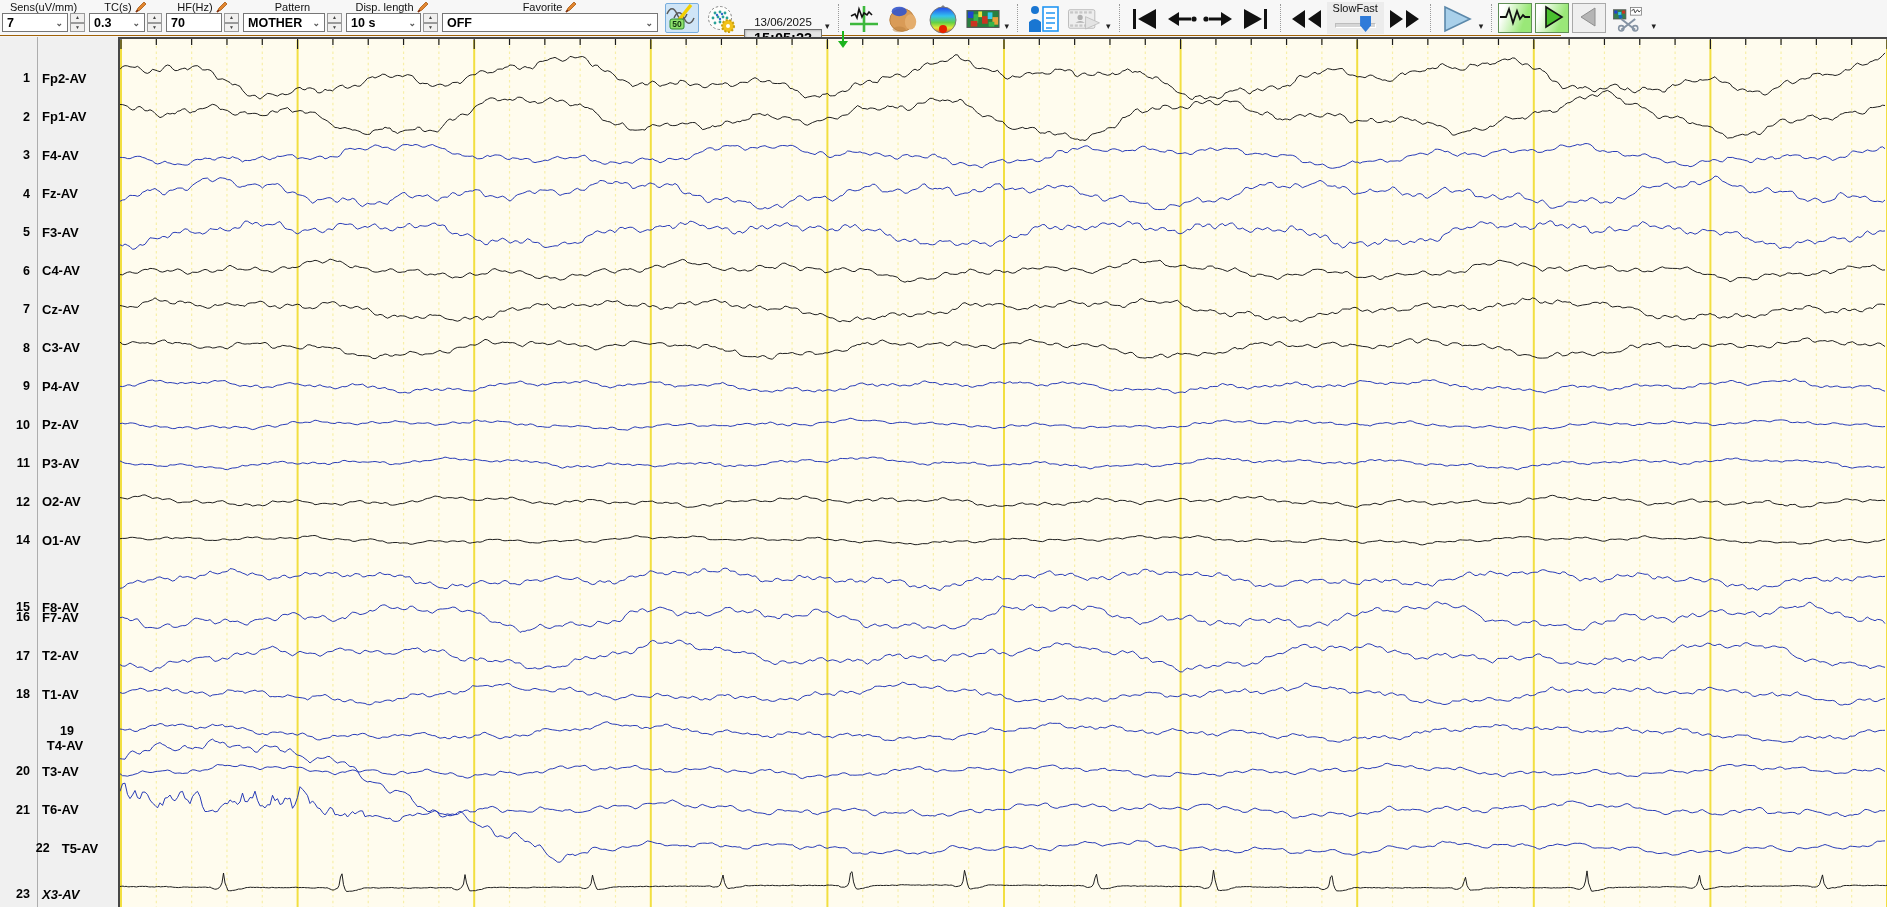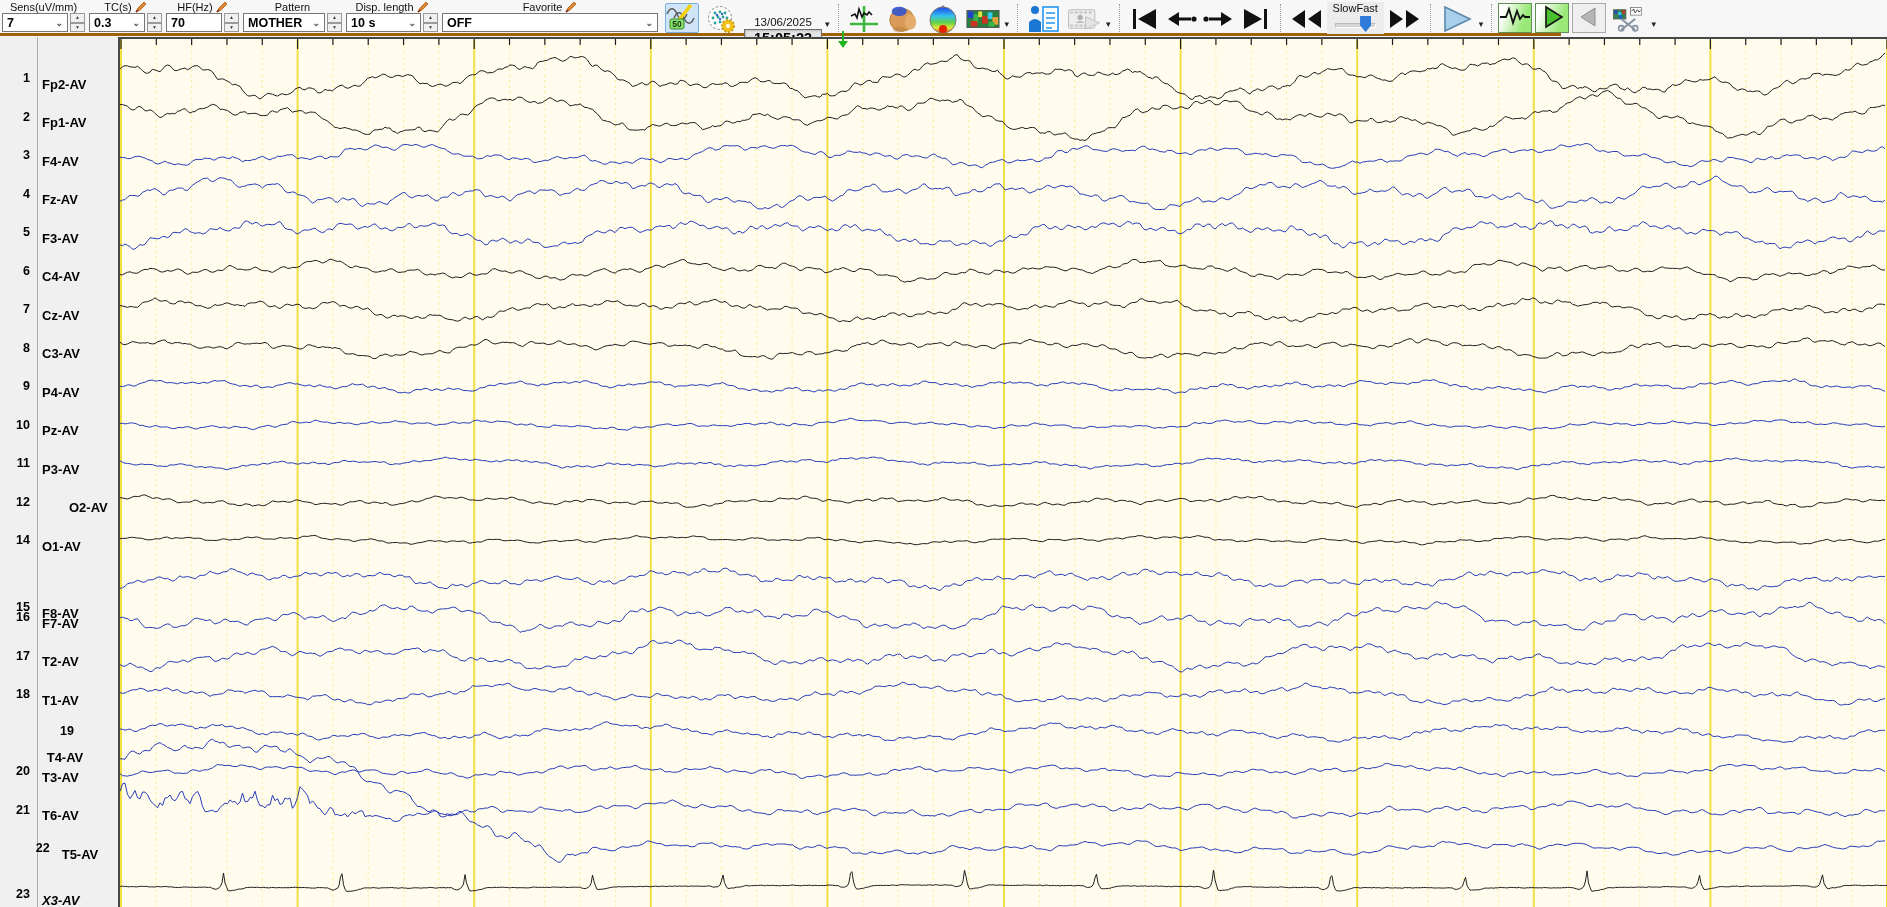--- a/index.html
+++ b/index.html
@@ -1,21 +1,21 @@
 <!DOCTYPE html>
 <html><head>
 <meta charset="utf-8">
 <style>
   html,body{margin:0;padding:0;width:1887px;height:907px;overflow:hidden;
     font-family:"Liberation Sans",sans-serif;background:#f6f6f6;}
   #app{position:relative;width:1887px;height:907px;}
 
   
   .toolbar{position:absolute;left:0;top:0;width:1561px;height:36px;background:#f7f7f7;
-    border-bottom:3px solid #a16207;display:flex;align-items:flex-start;padding-left:2px;box-sizing:border-box;}
+    border-bottom:1px solid #a16207;display:flex;align-items:flex-start;padding-left:2px;box-sizing:border-box;}
   .pgroup{display:flex;flex-direction:column;margin-right:4px;}
   .pgroup .lblrow{height:13px;display:flex;align-items:center;justify-content:center;gap:3px;
     font-size:11px;color:#111;white-space:nowrap;}
   .pgroup .ctlrow{display:flex;}
   .combo{height:17px;border:1px solid #767676;background:#fff;display:flex;align-items:center;
     font-weight:bold;font-size:12.5px;color:#000;padding:0 4px;box-sizing:content-box;}
   .combo .chev{margin-left:auto;color:#555;font-size:9px;padding-left:4px;}
   .spin{display:flex;flex-direction:column;width:15px;margin-left:2px;height:19px;}
   .spin .sb{flex:1;border:1px solid #9a9a9a;background:#f1f0ef;font-size:5px;line-height:5px;
     color:#444;text-align:center;padding:0;cursor:default;}
@@ -41,21 +41,21 @@
   .gbtn.dis{border-color:#a9a9a9;background:#efefef;}
   .flat{background:none;border:none;padding:0;}
 
   
   .eeg{position:absolute;left:0;top:37px;width:1887px;height:870px;}
   .labels{position:absolute;left:0;top:0;width:118px;height:870px;background:#f0f0f0;
     border-right:2px solid #474747;box-sizing:content-box;}
   .numline{position:absolute;left:37px;top:0;width:1px;height:100%;background:#adadad;}
   .ch-row{position:absolute;left:0;width:118px;height:18px;display:flex;align-items:center;}
   .ch-num{width:30px;text-align:right;font-weight:bold;font-size:12.5px;color:#000;}
-  .ch-name{padding-left:12px;font-weight:bold;font-size:13px;color:#000;white-space:nowrap;margin-top:12px;}
+  .ch-name{padding-left:12px;font-weight:bold;font-size:13px;color:#000;white-space:nowrap;}
   .ch-name.it{font-style:italic;}
   .traces{position:absolute;left:120px;top:0;width:1767px;height:870px;background:#fffcee;overflow:visible;}
   .pos-marker{position:absolute;left:717px;top:-6px;width:12px;height:20px;pointer-events:none;}
   .pos-marker .stem{position:absolute;left:5px;top:0;width:2px;height:11px;background:#1db41d;}
   .pos-marker .tri{position:absolute;left:1px;top:10px;width:0;height:0;
     border-left:5px solid transparent;border-right:5px solid transparent;border-top:7px solid #1db41d;}
 </style>
 </head>
 <body>
 
@@ -438,21 +438,21 @@
   <div class="ch-row" style="top: 378.5px;">
     <span class="ch-num">10</span>
     <span class="ch-name">Pz-AV</span>
   </div>
 
   <div class="ch-row" style="top: 417px;">
     <span class="ch-num">11</span>
     <span class="ch-name">P3-AV</span>
   </div>
 
-  <div class="ch-row" style="top: 455.5px; gap: 27px;">
+  <div class="ch-row" style="top: 455.5px;">
     <span class="ch-num">12</span>
     <span class="ch-name">O2-AV</span>
   </div>
 
   <div class="ch-row" style="top: 494px;">
     <span class="ch-num">14</span>
     <span class="ch-name">O1-AV</span>
   </div>
 
   <div class="ch-row" style="top: 561px;">

